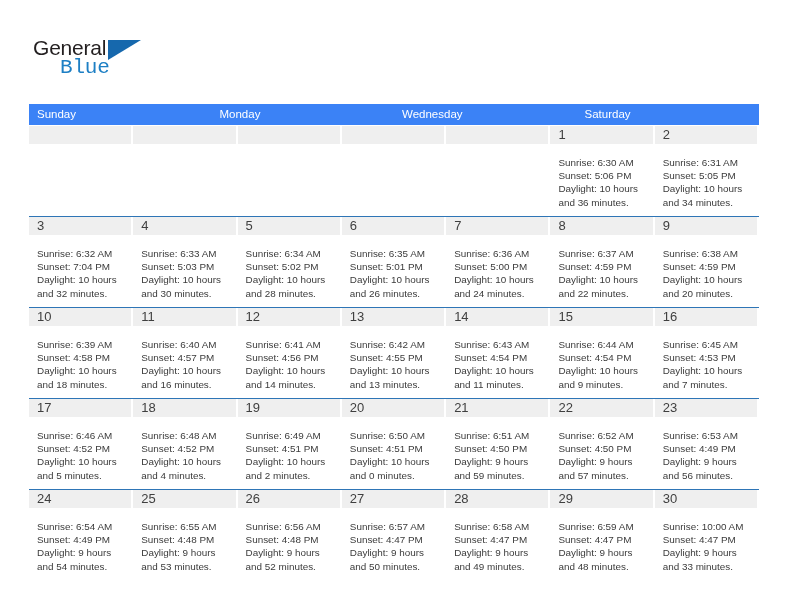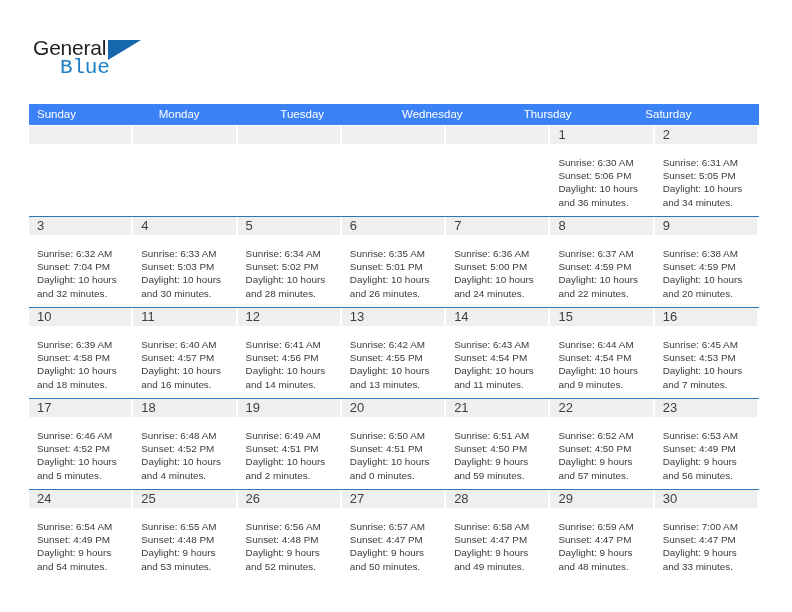--- a/index.html
+++ b/index.html
@@ -169,23 +169,21 @@
       <span class="logo-blue">Blue</span>
     </div>
 
 
   </div>
 
   <div class="calendar">
     <div class="weekday-row">
         <div class="weekday">Sunday</div>
         <div class="weekday">Monday</div>
-        <div class="weekday">Tuesday</div>
         <div class="weekday">Wednesday</div>
-        <div class="weekday">Thursday</div>
         <div class="weekday">Saturday</div>
       </div>
     <div id="weeks-container">
         <div class="week-row first">
           <div class="day-cell empty">
             <div class="daynum-band"></div>
           </div>
           <div class="day-cell empty">
             <div class="daynum-band"></div>
           </div>
@@ -493,21 +491,21 @@
               <div>Sunrise: 6:59 AM</div>
               <div>Sunset: 4:47 PM</div>
               <div>Daylight: 9 hours</div>
               <div>and 48 minutes.</div>
             </div>
           </div>
           <div class="day-cell">
             <div class="daynum-band"></div>
             <div class="daynum">30</div>
             <div class="day-info">
-              <div>Sunrise: 7:00 AM</div>
+              <div>Sunrise: 10:00 AM</div>
               <div>Sunset: 4:47 PM</div>
               <div>Daylight: 9 hours</div>
               <div>and 33 minutes.</div>
             </div>
           </div>
         </div>
       </div>
   </div>
 
 </div>

